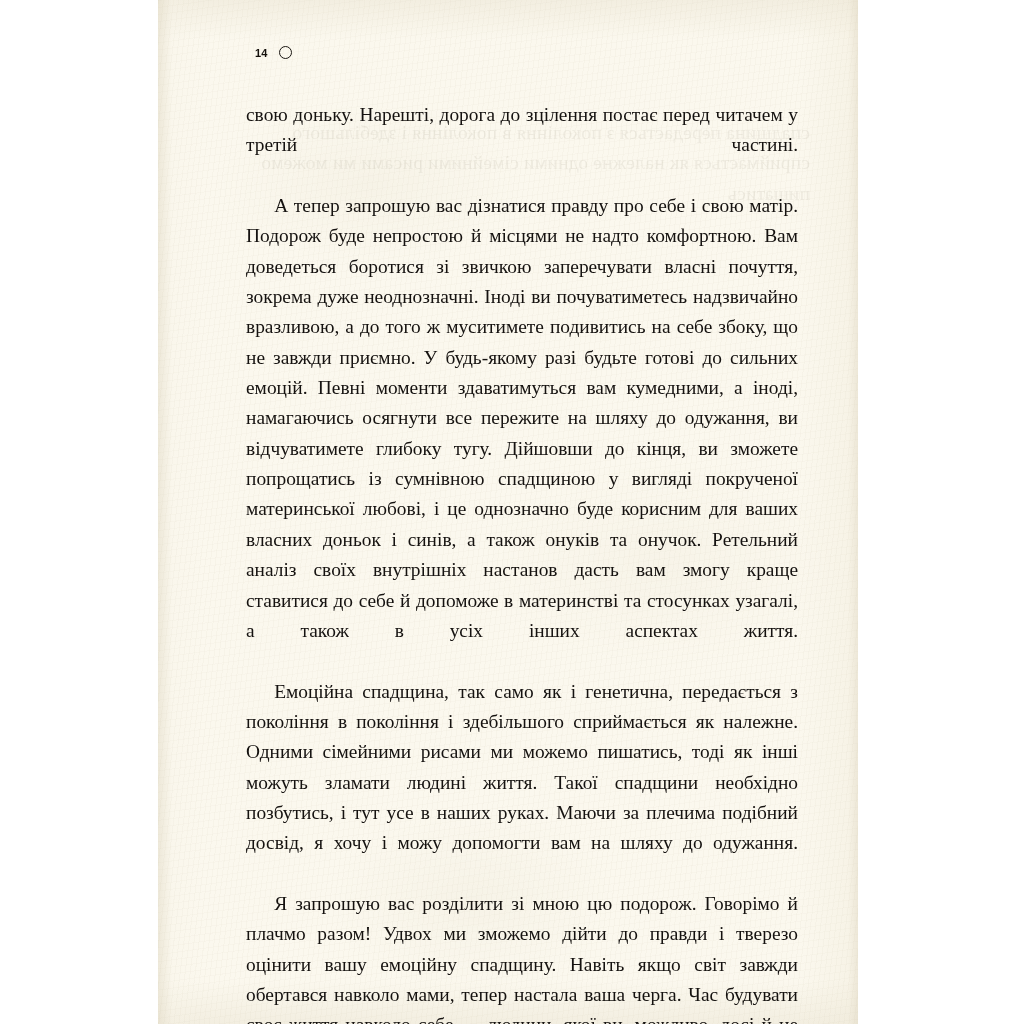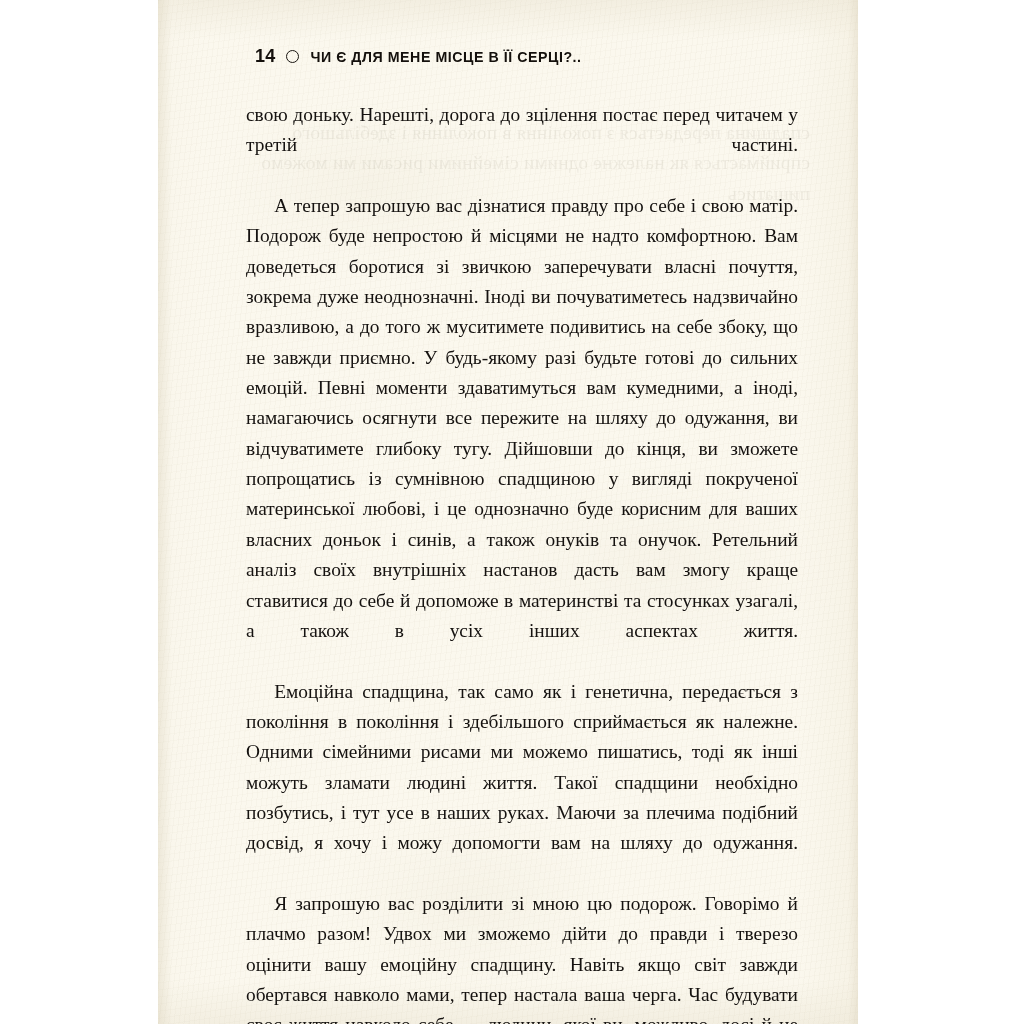--- a/index.html
+++ b/index.html
@@ -89,21 +89,21 @@
     position: absolute;
     left: 97px;
     top: 46px;
     display: flex;
     align-items: center;
     gap: 10px;
     font-family: "Liberation Sans", "DejaVu Sans", sans-serif;
     color: #14100c;
   }
   .folio {
-    font-size: 18px;
+    font-size: 11px;
     font-weight: 700;
     letter-spacing: 0.2px;
   }
   .head-ornament {
     width: 11px;
     height: 11px;
     border: 1.7px solid #1a1612;
     border-radius: 50%;
     display: inline-block;
     margin: 0 1px;
@@ -151,21 +151,20 @@
 
   <div class="page-sheet">
 
     <div class="paper-grain"></div>
 
     <div class="show-through">спадщина передається з покоління в покоління і здебільшого сприймається як належне одними сімейними рисами ми можемо пишатись</div>
 
     <div class="running-head">
       <span class="folio">14</span>
       <span class="head-ornament"></span>
-      <span class="head-title">ЧИ Є ДЛЯ МЕНЕ МІСЦЕ В ЇЇ СЕРЦІ?..</span>
     </div>
 
     <div class="text-block">
       <p>свою доньку. Нарешті, дорога до зцілення постає перед чита­чем у третій частині.</p>
       <p class="indent">А тепер запрошую вас дізнатися правду про себе і свою матір. Подорож буде непростою й місцями не надто комфорт­ною. Вам доведеться боротися зі звичкою заперечувати власні почуття, зокрема дуже неоднозначні. Іноді ви почуватиметесь надзвичайно вразливою, а до того ж муситимете подивитись на себе збоку, що не завжди приємно. У будь-якому разі будь­те готові до сильних емоцій. Певні моменти здаватимуться вам кумедними, а іноді, намагаючись осягнути все пережите на шляху до одужання, ви відчуватимете глибоку тугу. Дій­шовши до кінця, ви зможете попрощатись із сумнівною спад­щиною у вигляді покрученої материнської любові, і це одно­значно буде корисним для ваших власних доньок і синів, а також онуків та онучок. Ретельний аналіз своїх внутрішніх настанов дасть вам змогу краще ставитися до себе й допомо­же в материнстві та стосунках узагалі, а також в усіх інших аспектах життя.</p>
       <p class="indent">Емоційна спадщина, так само як і генетична, передається з покоління в покоління і здебільшого сприймається як належ­не. Одними сімейними рисами ми можемо пишатись, тоді як інші можуть зламати людині життя. Такої спадщини необхідно позбутись, і тут усе в наших руках. Маючи за плечима подібний досвід, я хочу і можу допомогти вам на шляху до одужання.</p>
       <p class="indent">Я запрошую вас розділити зі мною цю подорож. Говорімо й плачмо разом! Удвох ми зможемо дійти до правди і тверезо оцінити вашу емоційну спадщину. Навіть якщо світ завжди обертався навколо мами, тепер настала ваша черга. Час буду­вати своє життя навколо себе — людини, якої ви, можливо, досі й не знали.</p>
     </div>
 
   </div>

